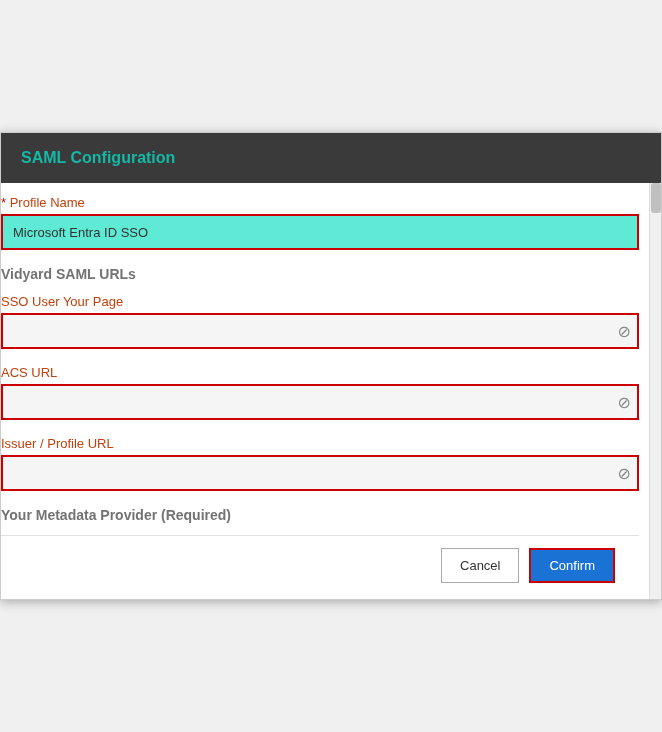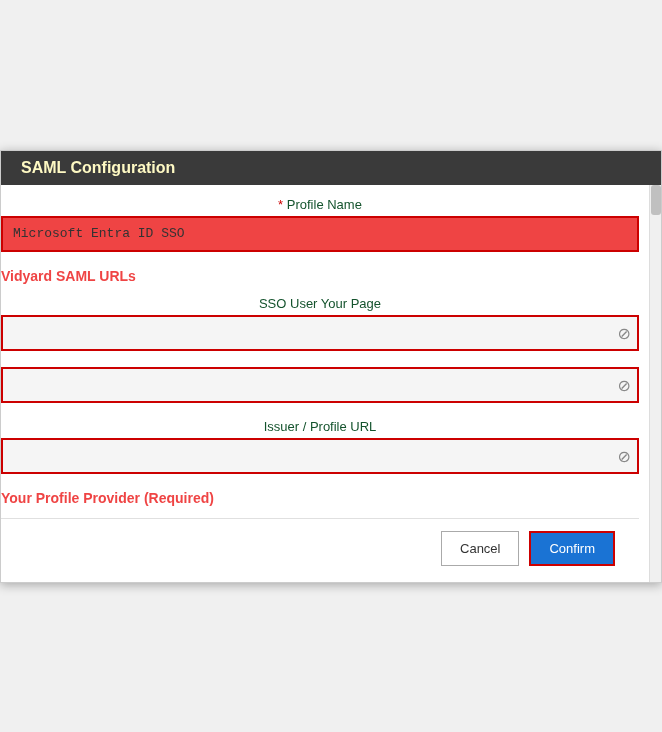--- a/index.html
+++ b/index.html
@@ -12,22 +12,22 @@
       min-height: 100vh;
     }
     .modal {
       width: 662px;
       background: #fff;
       border: 1px solid #ccc;
       box-shadow: 0 2px 10px rgba(0,0,0,0.3);
     }
     .modal-header {
       background: #3a3a3a;
-      color: #fef9c3;
-      padding: 8px 20px;
+      color: #14b8a6;
+      padding: 16px 20px;
       font-size: 16px;
       font-weight: bold;
     }
     .scrollbar-area {
       display: flex;
     }
     .form-content {
       flex: 1;
       padding-right: 10px;
     }
@@ -44,52 +44,50 @@
       border-radius: 3px;
       position: absolute;
       top: 0;
       left: 1px;
     }
     .field-group {
       margin-bottom: 16px;
     }
     .field-label {
       font-size: 13px;
-      color: #14532d;
+      color: #c2410c;
       margin-bottom: 4px;
       display: block;
-      text-align: center;
     }
     .field-label.required::before {
       content: "* ";
       color: #cc0000;
     }
     .section-title {
       font-size: 14px;
-      color: #ef4444;
+      color: #737373;
       font-weight: bold;
       margin-bottom: 12px;
       margin-top: 8px;
     }
     .input-wrapper {
       position: relative;
     }
     input[type="text"] {
       width: 100%;
       padding: 8px 10px;
       border: 2px solid #c00;
       background: #f5f5f5;
       font-size: 13px;
       color: #333;
       outline: none;
       height: 36px;
     }
     input[type="text"].profile-input {
-      background: #ef4444;
-      font-family: Liberation Mono, monospace;
+      background: #5eead4;
     }
     input[type="text"].saml-endpoint {
       background: #fff;
     }
     .copy-icon {
       position: absolute;
       right: 8px;
       top: 50%;
       transform: translateY(-50%);
       color: #888;
@@ -164,35 +162,36 @@
 
       <div class="field-group">
         <label class="field-label">SSO User Your Page</label>
         <div class="input-wrapper">
           <input type="text" style="">
           <span class="copy-icon">⊘</span>
         </div>
       </div>
 
       <div class="field-group">
+        <label class="field-label">ACS URL</label>
         <div class="input-wrapper">
           <input type="text" style="">
           <span class="copy-icon">⊘</span>
         </div>
       </div>
 
       <div class="field-group">
         <label class="field-label">Issuer / Profile URL</label>
         <div class="input-wrapper">
           <input type="text" style="">
           <span class="copy-icon">⊘</span>
         </div>
       </div>
 
-      <div class="section-title">Your Profile Provider (Required)</div>
+      <div class="section-title">Your Metadata Provider (Required)</div>
 
 
 
       <div class="modal-footer">
         <button class="btn-cancel">Cancel</button>
         <button class="btn-confirm">Confirm</button>
       </div>
     </div>
 
     <div class="scrollbar-track">

